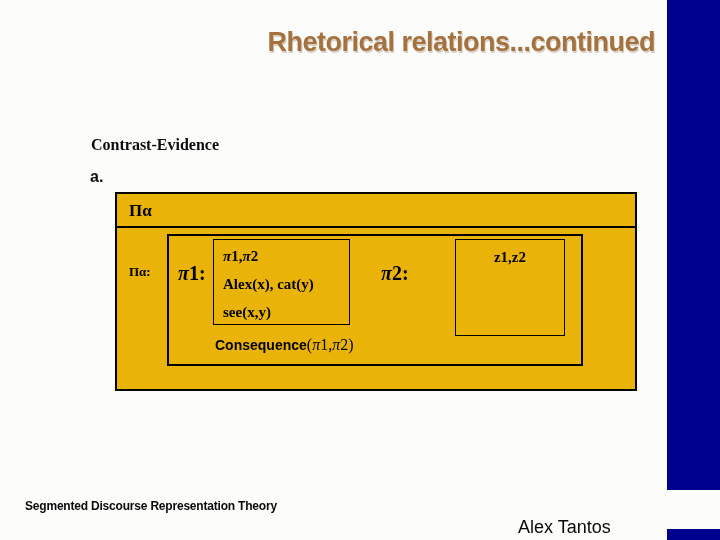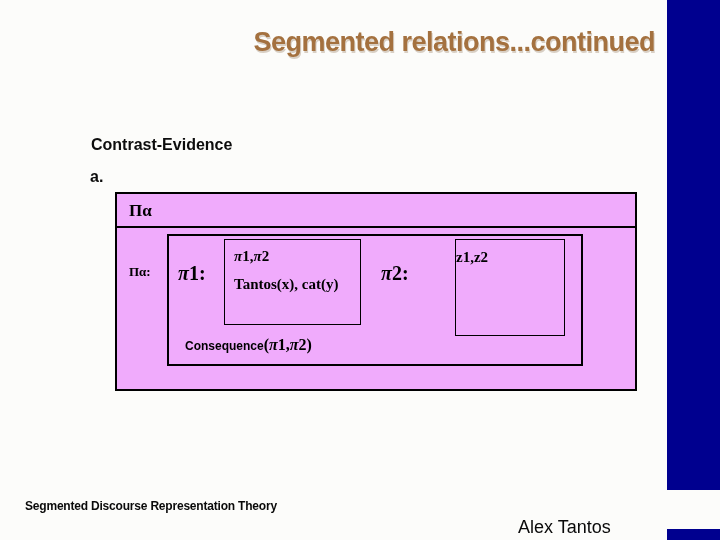--- a/index.html
+++ b/index.html
@@ -47,20 +47,21 @@
   }
 
   
   .section-heading {
     position: absolute;
     left: 91px;
     top: 136px;
     font-size: 16px;
     font-weight: bold;
     color: #0d0d0d;
+    font-family: Liberation Serif, serif;
   }
   .item-label {
     position: absolute;
     left: 90px;
     top: 168px;
     font-size: 16px;
     font-weight: bold;
     color: #0d0d0d;
   }
 
@@ -68,21 +69,21 @@
   .serif { font-family: "Liberation Serif", "DejaVu Serif", serif; }
 
   .outer-box {
     position: absolute;
     left: 115px;
     top: 192px;
     width: 522px;
     height: 199px;
     border: 2px solid #000;
     box-sizing: border-box;
-    background: #f0abfc;
+    background: #eab308;
   }
   .outer-header {
     height: 34px;
     border-bottom: 2px solid #000;
     box-sizing: border-box;
   }
   .outer-header .box-label {
     display: inline-block;
     margin: 7px 0 0 12px;
     font-size: 17px;
@@ -121,53 +122,54 @@
   .drs-box {
     position: absolute;
     top: 3px;
     border: 1.5px solid #000;
     box-sizing: border-box;
     font-size: 15px;
     font-weight: bold;
     color: #000;
   }
   .drs-box.drs1 {
-    left: 55px;
+    left: 44px;
     width: 137px;
     height: 86px;
     padding: 2px 0 0 9px;
     line-height: 28px;
     text-align: left;
   }
   .drs-box.drs2 {
     left: 286px;
     width: 110px;
     height: 97px;
     padding-top: 2px;
     line-height: 30px;
-    text-align: left;
+    text-align: center;
   }
   .drs-line { white-space: nowrap; }
 
   .relation-line {
     position: absolute;
     left: 16px;
     top: 100px;
     white-space: nowrap;
     color: #000;
   }
   .relation-name {
     font-family: "Liberation Sans", sans-serif;
-    font-size: 12px;
-    font-weight: bold;
+    font-size: 14px;
+    font-weight: bold;
+    margin-left: 30px;
   }
   .relation-args {
     font-family: "Liberation Serif", "DejaVu Serif", serif;
     font-size: 16px;
-    font-weight: bold;
+    font-weight: normal;
     margin-top: 36px;
   }
 
   
   .footer-left {
     position: absolute;
     left: 25px;
     top: 499px;
     font-size: 12px;
     color: #0a0a0a;
@@ -184,39 +186,40 @@
   }
 </style>
 </head>
 <body style="--title-brown: #a4713f; --sidebar-navy: #00008f;">
 
 <div>
 
   <div class="sidebar-bar"></div>
   <div class="sidebar-bottom-bar"></div>
 
-  <div class="slide-title">Segmented relations...continued</div>
+  <div class="slide-title">Rhetorical relations...continued</div>
 
   <div class="section-heading">Contrast-Evidence</div>
   <div class="item-label">a.</div>
 
   <div class="outer-box">
     <div class="outer-header">
       <span class="box-label serif">Πα</span>
     </div>
 
     <div class="outer-ref serif">Πα:</div>
 
     <div class="inner-box">
 
       <div class="seg-label seg1 serif"><i>π</i>1:</div>
 
       <div class="drs-box drs1 serif">
         <div class="drs-line"><i>π</i>1,<i>π</i>2</div>
-        <div class="drs-line">Tantos(x), cat(y)</div>
+        <div class="drs-line">Alex(x), cat(y)</div>
+        <div class="drs-line">see(x,y)</div>
       </div>
 
       <div class="seg-label seg2 serif"><i>π</i>2:</div>
 
       <div class="drs-box drs2 serif">
         <div class="drs-line">z1,z2</div>
       </div>
 
       <div class="relation-line">
         <span class="relation-name">Consequence</span><span class="relation-args">(<i>π</i>1,<i>π</i>2)</span>

